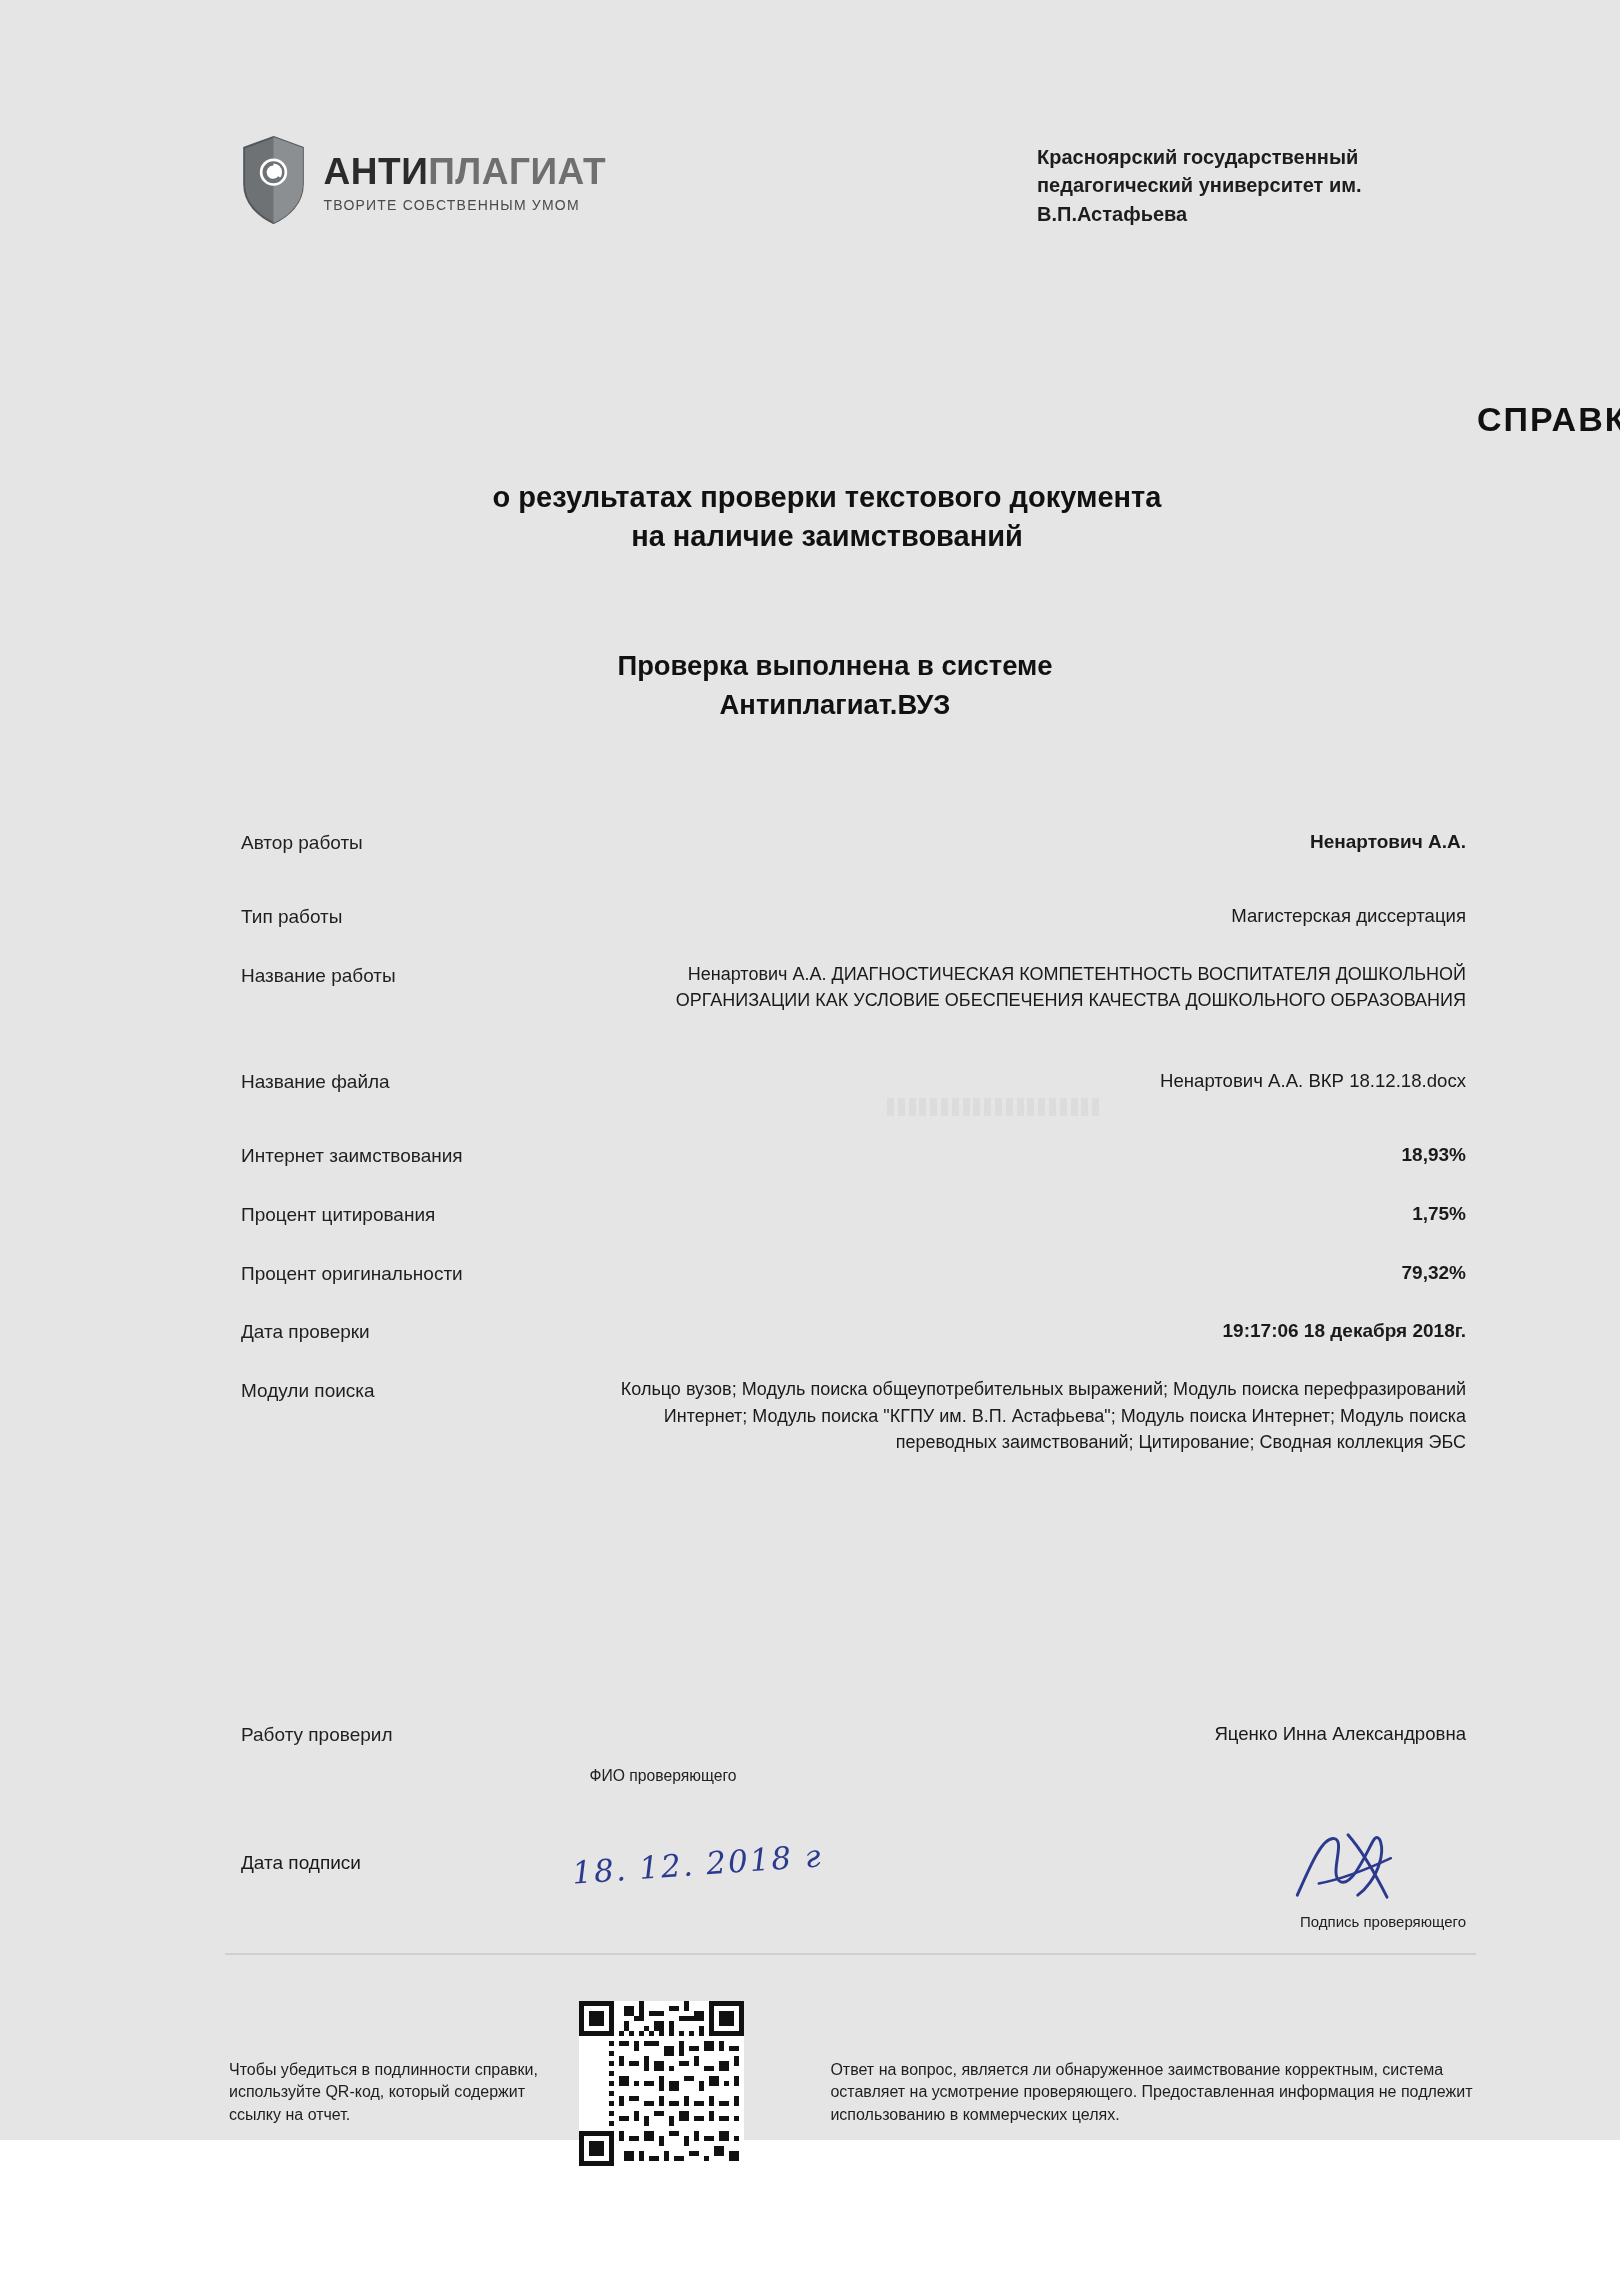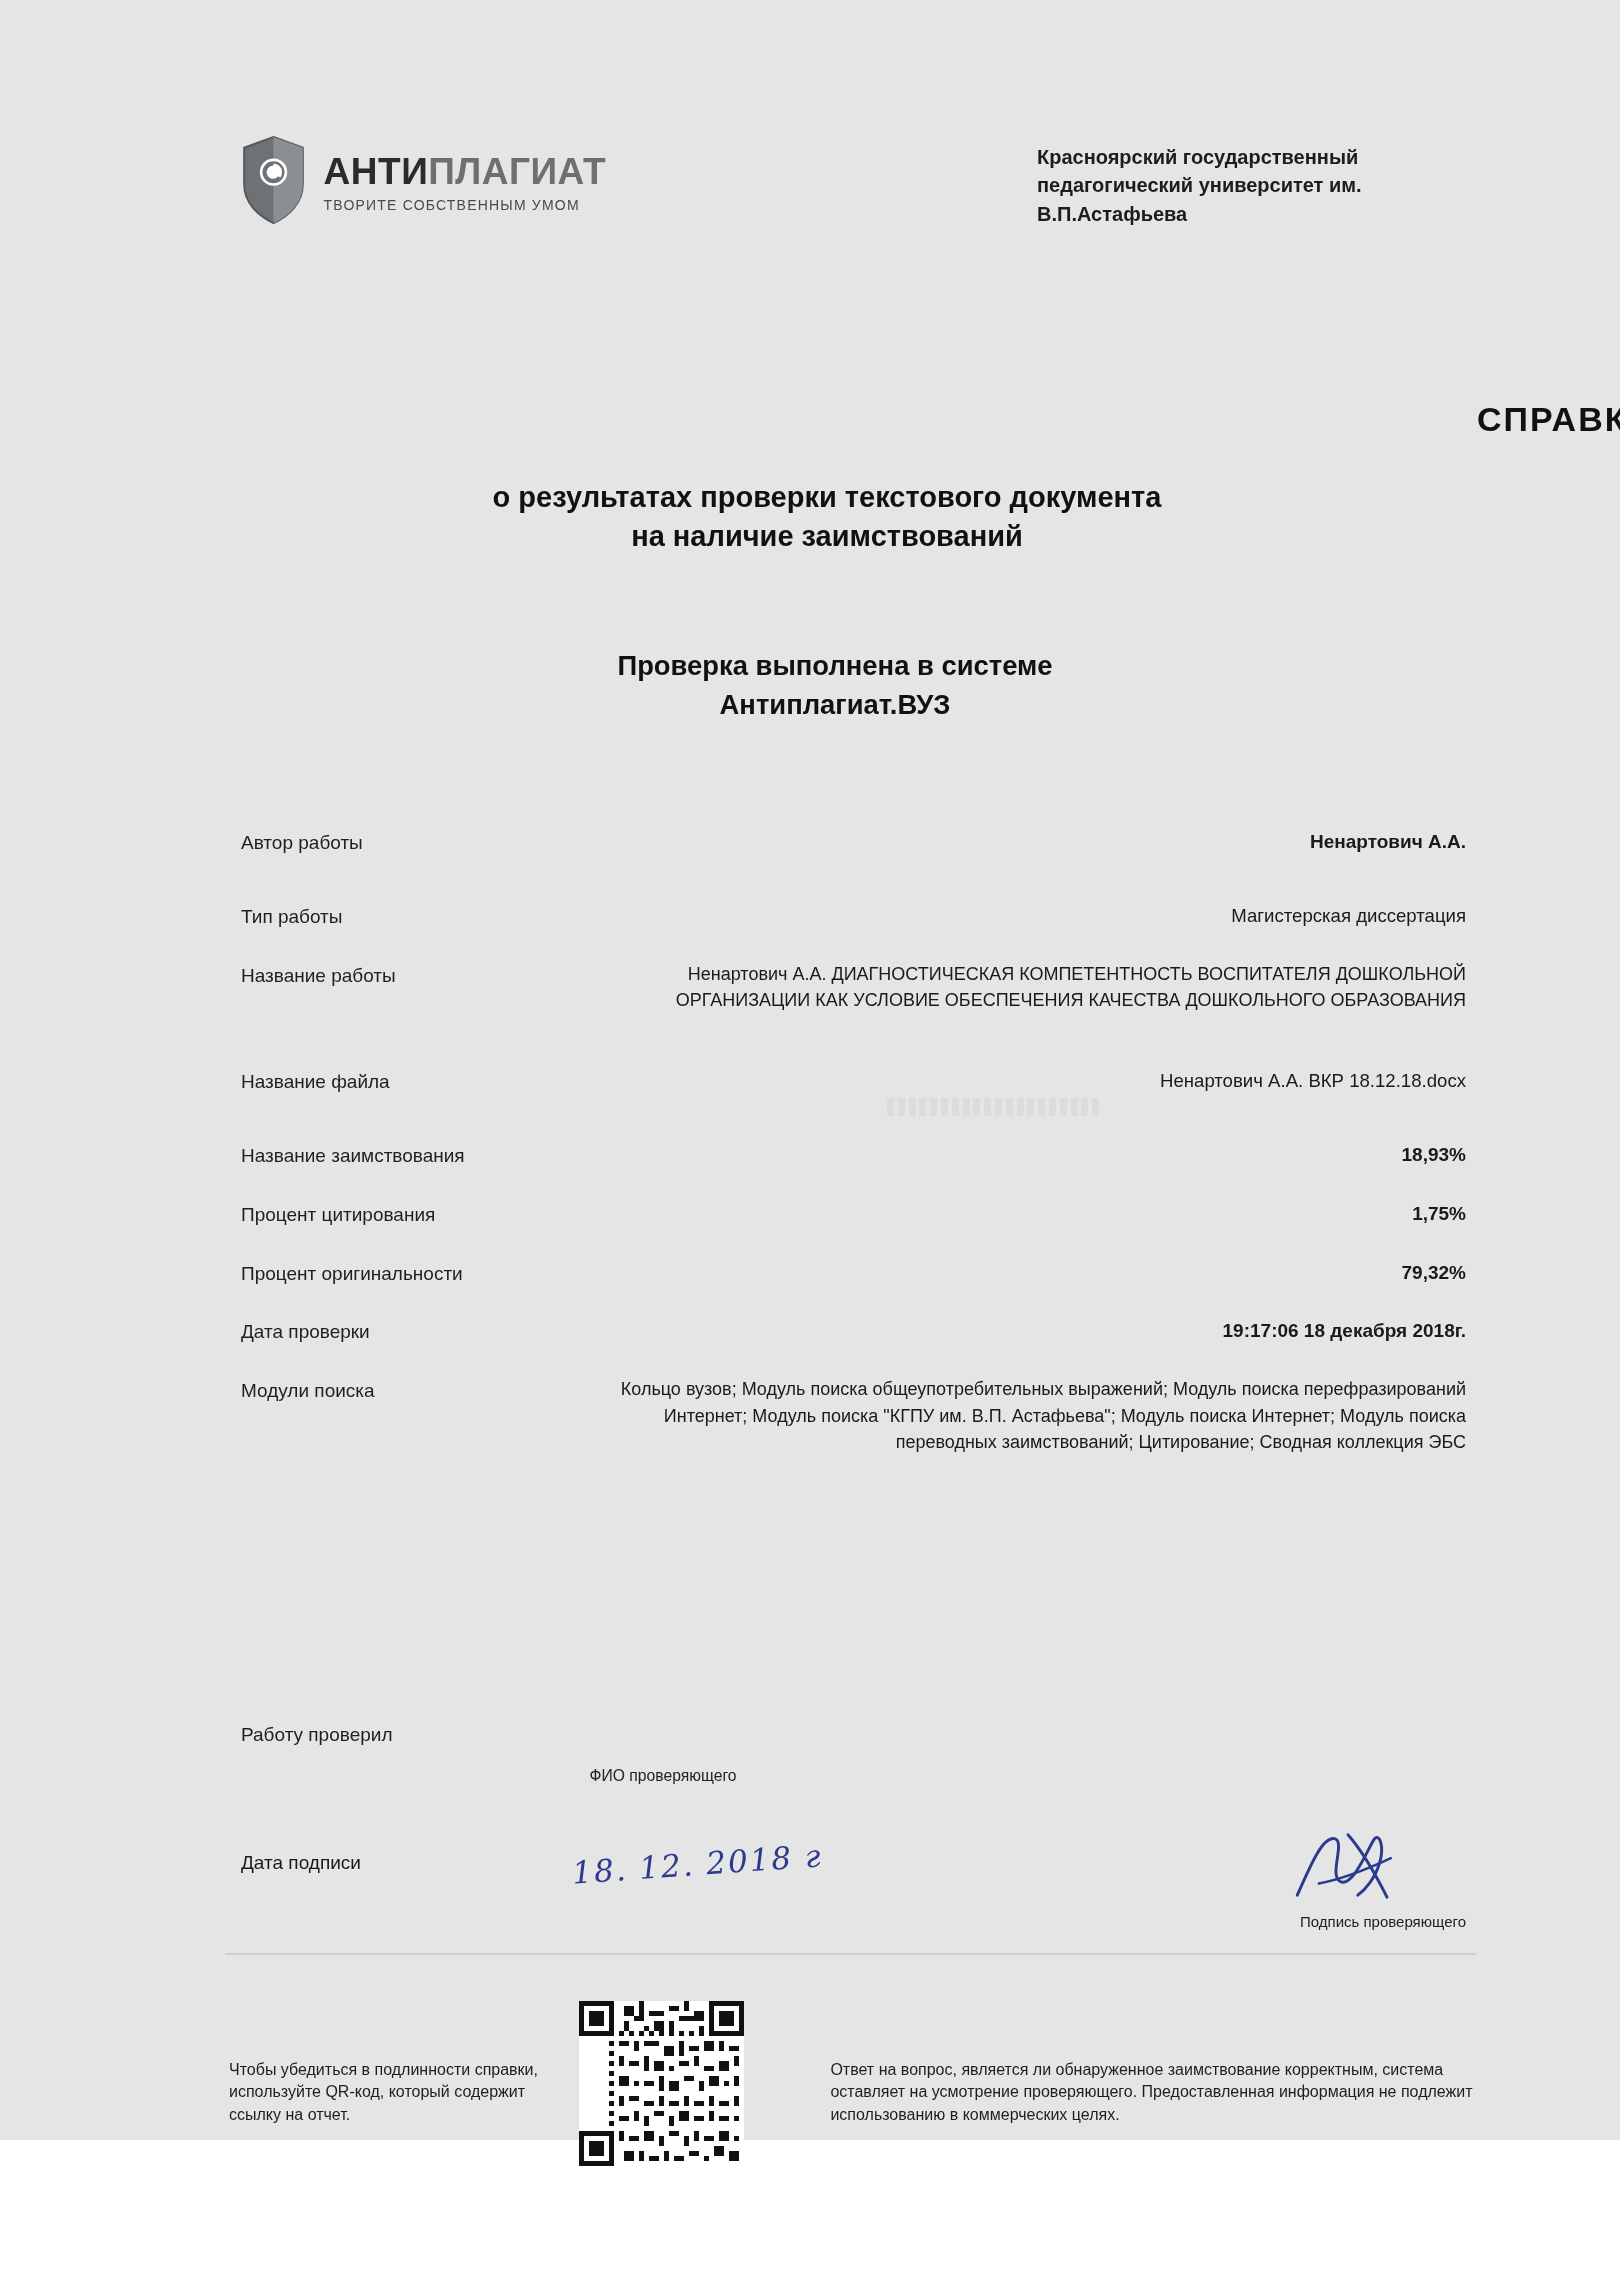--- a/index.html
+++ b/index.html
@@ -299,21 +299,21 @@
     <div class="gap-lg"></div>
 
     <div class="row">
       <div class="label">Название файла</div>
       <div class="value">Ненартович А.А. ВКР 18.12.18.docx</div>
     </div>
 
     <div class="gap-md"></div>
 
     <div class="row">
-      <div class="label">Название заимствования</div>
+      <div class="label">Интернет заимствования</div>
       <div class="value bold">18,93%</div>
     </div>
 
     <div class="gap-sm"></div>
 
     <div class="row">
       <div class="label">Процент цитирования</div>
       <div class="value bold">1,75%</div>
     </div>
 
@@ -338,20 +338,21 @@
       <div class="value small">Кольцо вузов; Модуль поиска общеупотребительных выражений; Модуль поиска перефразирований Интернет; Модуль поиска "КГПУ им. В.П. Астафьева"; Модуль поиска Интернет; Модуль поиска переводных заимствований; Цитирование; Сводная коллекция ЭБС</div>
     </div>
 
   </div>
 
   <div class="watermark"></div>
 
   <div class="sign-block">
     <div class="row">
       <div class="label">Работу проверил</div>
+      <div class="value">Яценко Инна Александровна</div>
     </div>
     <div class="row">
       <div class="label"></div>
       <div class="sign-label-small">ФИО проверяющего</div>
     </div>
 
     <div class="sign-date-row">
       <div class="label" style="width:331px;flex:none;font-size:19px;">Дата подписи</div>
       <div class="handwriting">18. 12. 2018 г</div>
       <span class="signature-mark">

